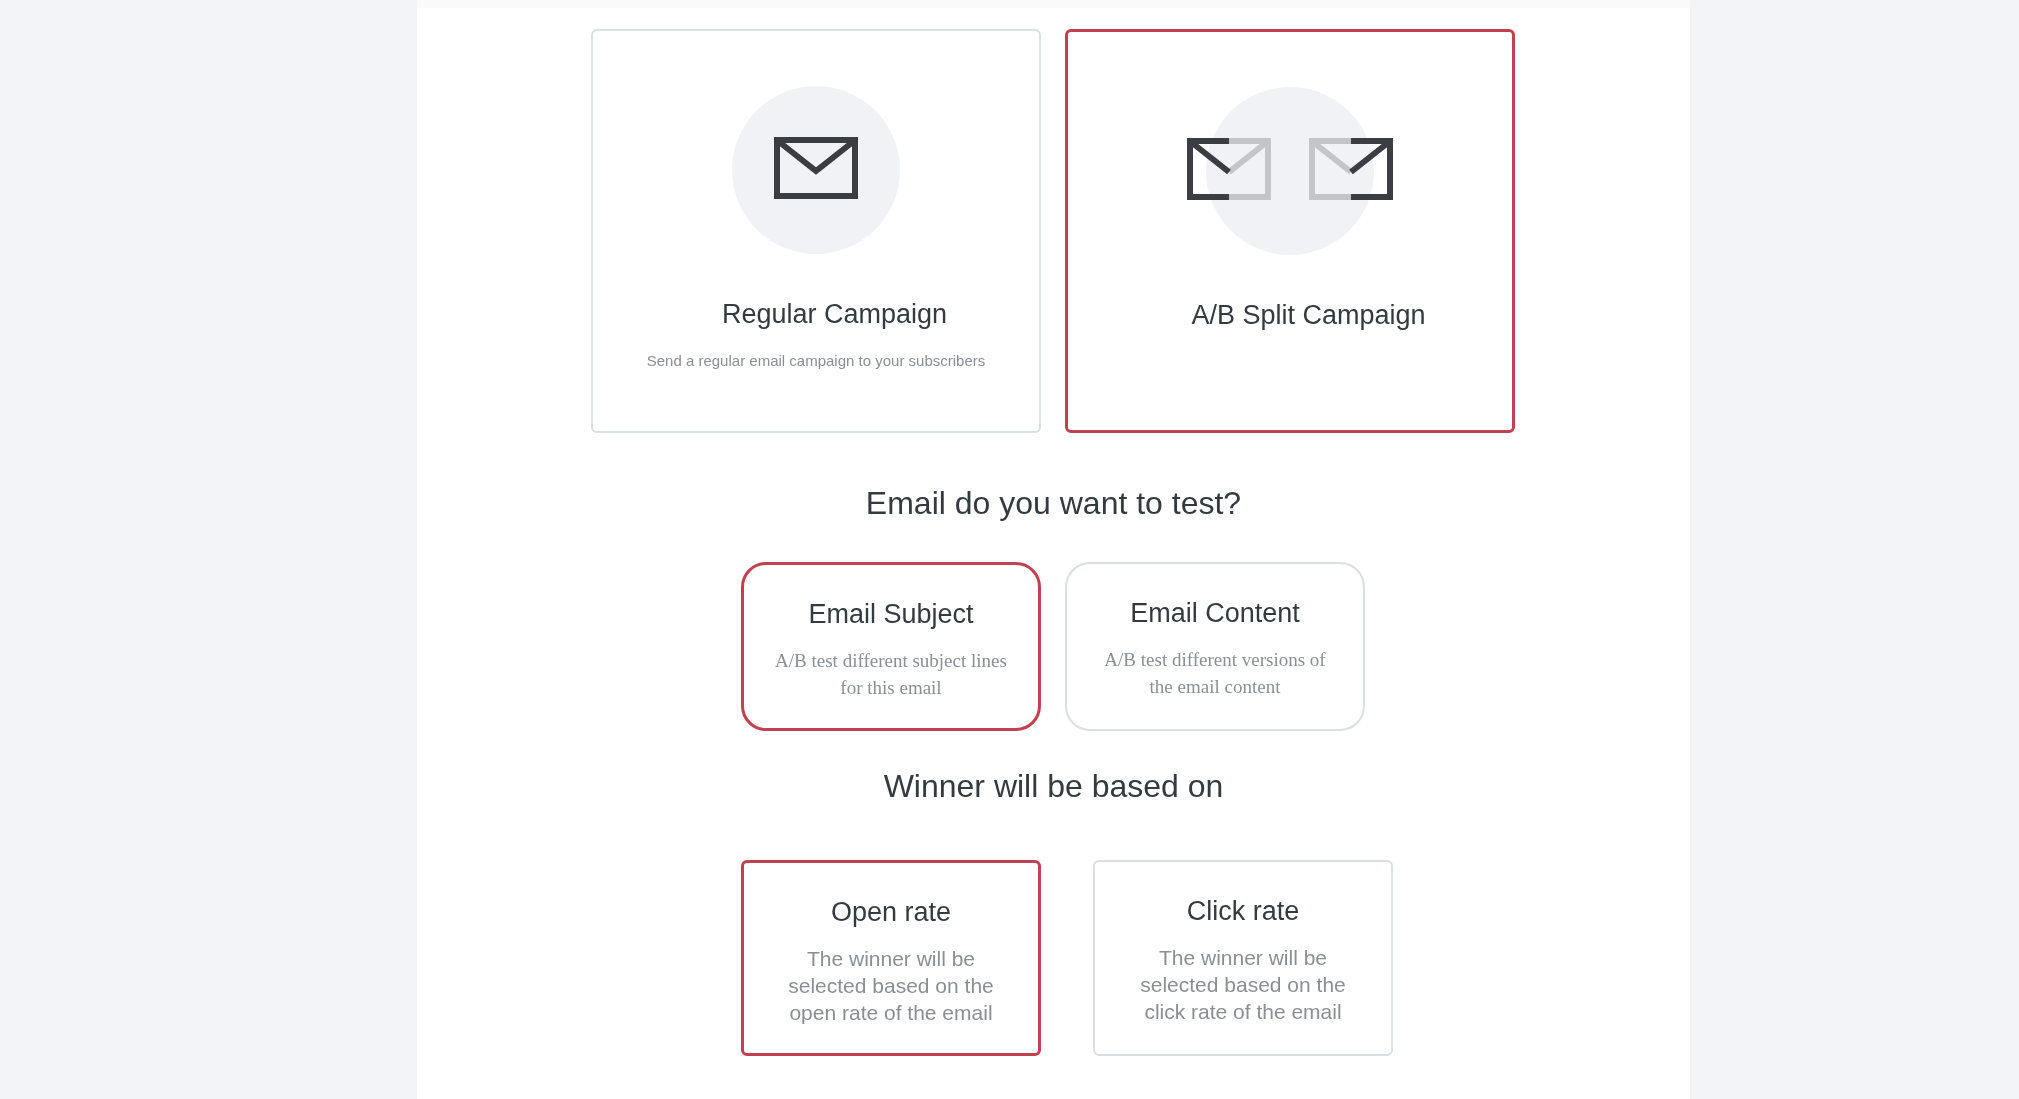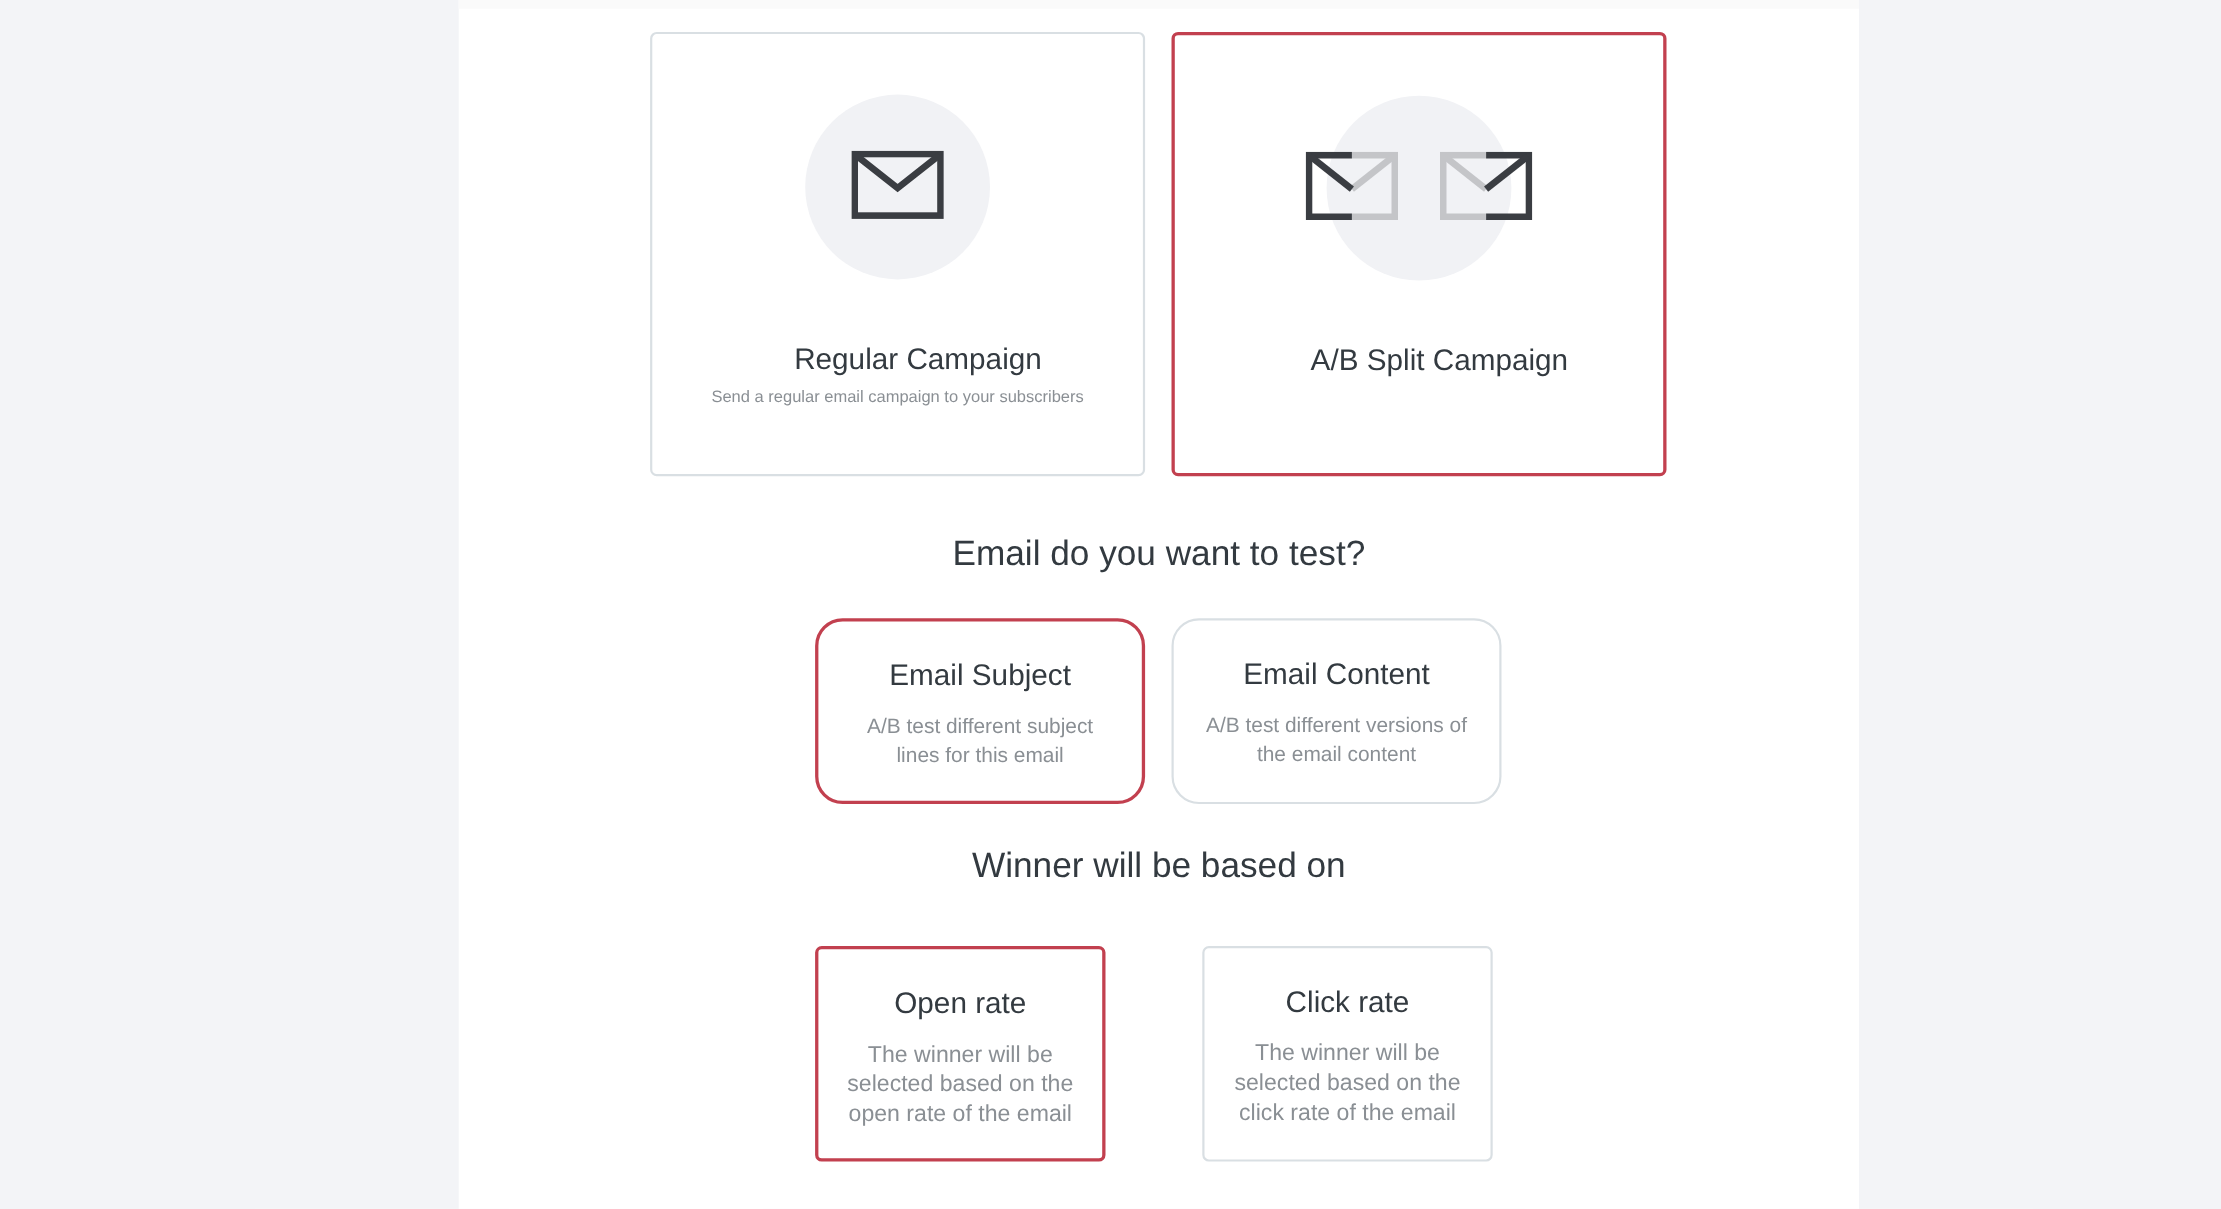--- a/index.html
+++ b/index.html
@@ -35,42 +35,42 @@
       width: 168px; height: 168px;
       margin-left: -84px;
       border-radius: 50%;
       background: #f1f2f5;
     }
     .big-card .icon-wrap {
       position: absolute; left: 0; right: 0; top: 106px; height: 62px;
       display: flex; justify-content: center; align-items: center;
     }
     .big-card .title {
-      position: absolute; left: 0; right: 0; top: 280px;
+      position: absolute; left: 0; right: 0; top: 268px;
       font-size: 27px; color: #333a40; padding-left: 37px;
     }
     .big-card .desc {
       position: absolute; left: 40px; right: 40px; top: 316px;
       font-size: 15px; color: #8a8f94; line-height: 27px;
     }
     .section-heading {
       position: absolute; left: 0; right: 0;
       text-align: center;
       font-size: 32px; color: #333a40;
     }
     .small-card { width: 300px; height: 169px; border-radius: 25px; }
     .small-card .title {
       position: absolute; left: 0; right: 0; top: 34px;
       font-size: 27px; color: #333a40;
     }
     .small-card .desc {
       position: absolute; left: 26px; right: 26px; top: 82px;
-      font-size: 19px; color: #8a8f94; line-height: 27px;
+      font-size: 19px; color: #8a8f94; line-height: 27px; font-family: Liberation Serif, serif;
     }
-    .rate-card { width: 264px; height: 196px; }
+    .rate-card { width: 300px; height: 196px; }
     .rate-card .title {
       position: absolute; left: 0; right: 0; top: 34px;
       font-size: 27px; color: #333a40;
     }
     .rate-card .desc {
       position: absolute; left: 26px; right: 26px; top: 82px;
       font-size: 21px; color: #8a8f94; line-height: 27px;
     }
   </style>
 </head>

